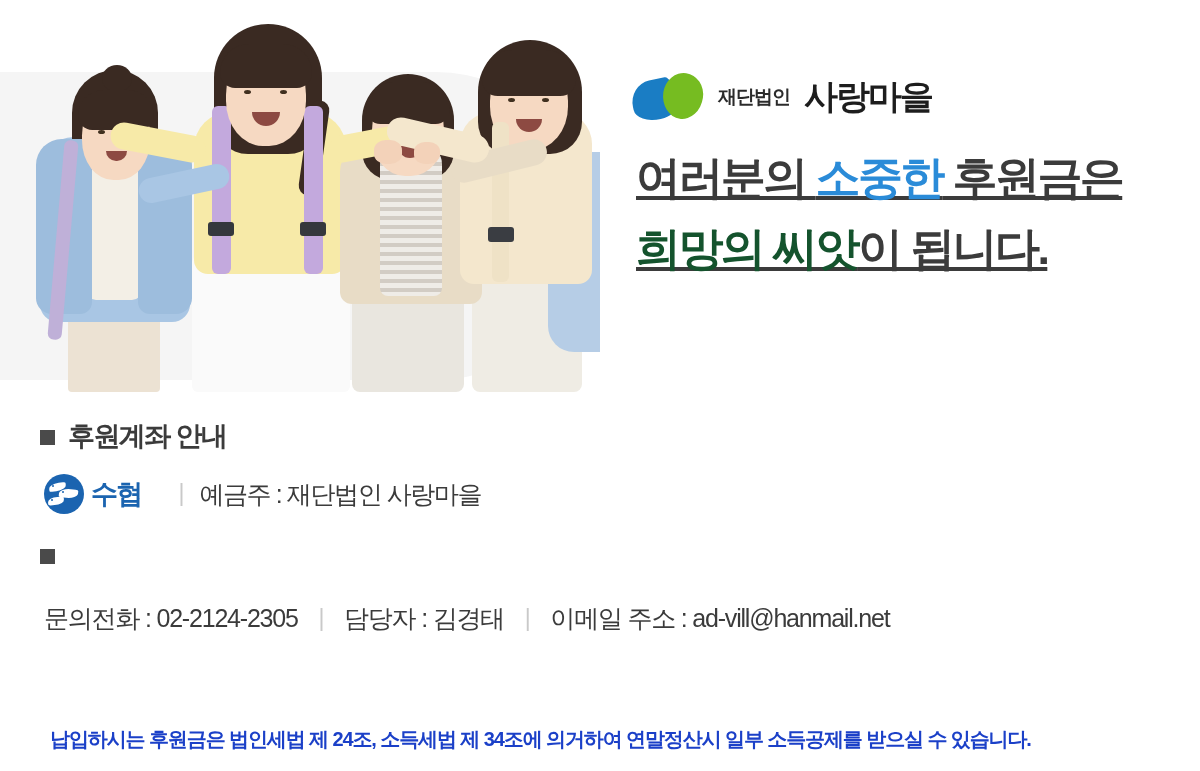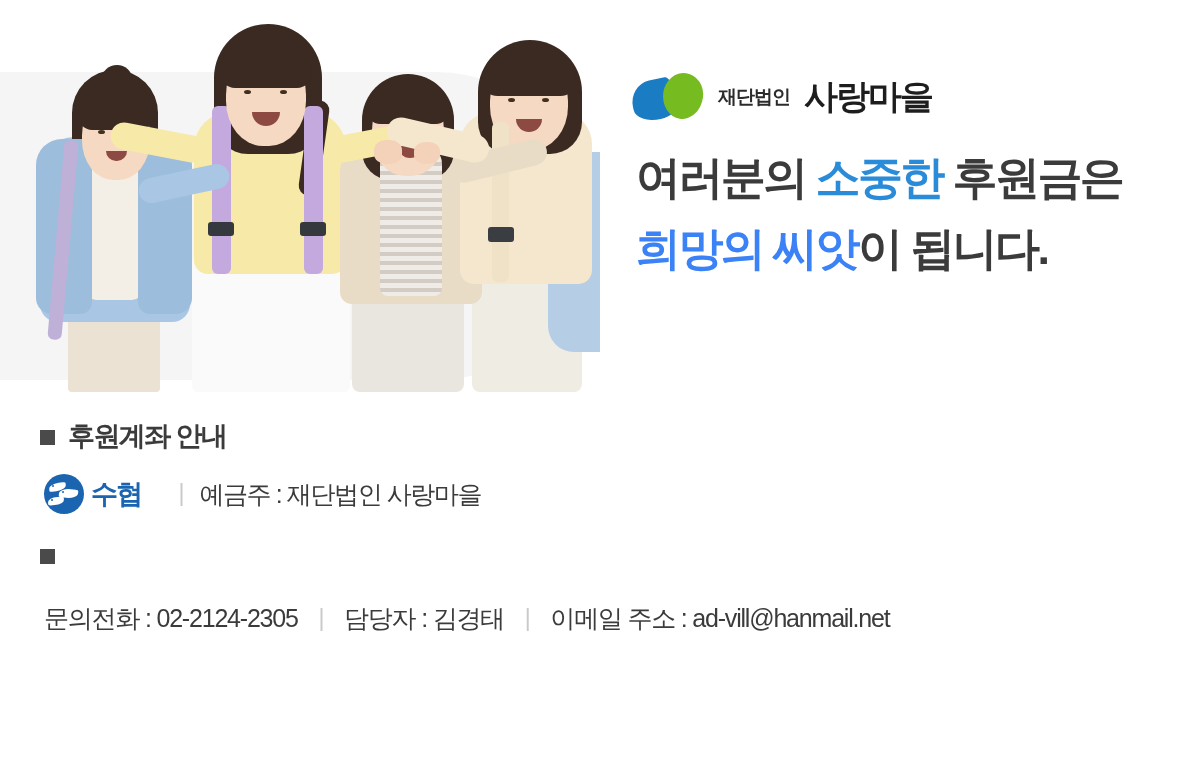--- a/index.html
+++ b/index.html
@@ -164,23 +164,24 @@
     position: absolute;
     left: 636px;
     top: 142px;
     width: 560px;
     font-size: 45px;
     font-weight: 700;
     line-height: 71px;
     letter-spacing: -2.6px;
     color: #3b3b3b;
     white-space: nowrap;
+    text-decoration: underline;
   }
   .hl-blue  { color: #2a8bd8; font-weight: 800; }
-  .hl-green { color: #3b82f6; font-weight: 800; }
+  .hl-green { color: #14532d; font-weight: 800; }
 
   
   .sec-head {
     position: absolute;
     display: flex;
     align-items: center;
     gap: 13px;
     font-size: 27px;
     font-weight: 700;
     letter-spacing: -1.6px;
@@ -406,14 +407,15 @@
   </div>
 
   <div class="inq-row">
     <span>문의전화 : 02-2124-2305</span>
     <span class="sep">|</span>
     <span>담당자 : 김경태</span>
     <span class="sep">|</span>
     <span>이메일 주소 : ad-vill@hanmail.net</span>
   </div>
 
+  <div class="footnote">납입하시는 후원금은 법인세법 제 24조, 소득세법 제 34조에 의거하여 연말정산시 일부 소득공제를 받으실 수 있습니다.</div>
 
 </div>
 
 </body></html>

